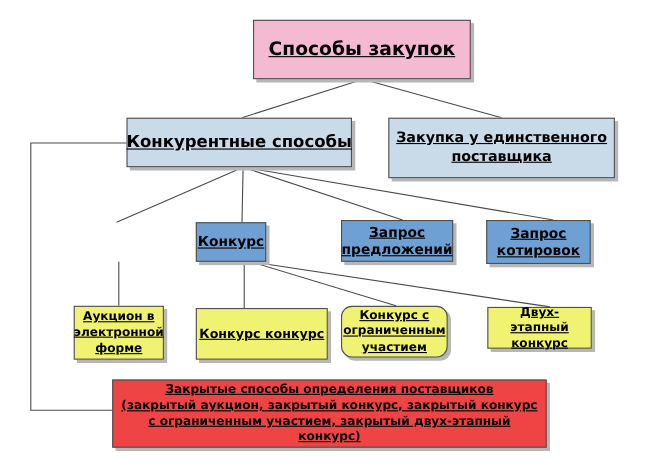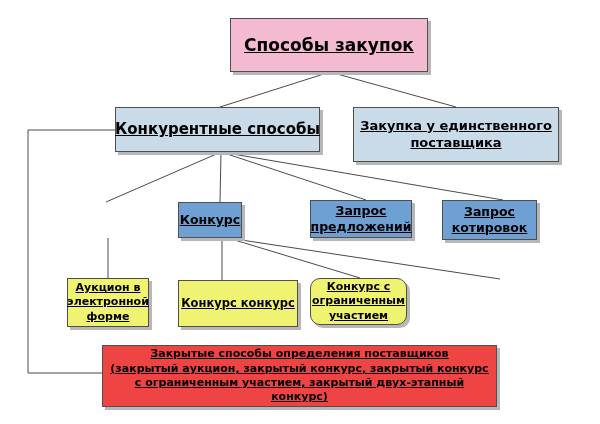--- a/index.html
+++ b/index.html
@@ -66,18 +66,20 @@
   <div class="node n-eauction" style="background: rgb(240, 242, 113);">Аукцион в
 электронной
 форме</div>
 
   <div class="node n-open" style="background: rgb(240, 242, 113);">Конкурс конкурс</div>
 
   <div class="node n-limited" style="background: rgb(240, 242, 113); border-radius: 10px;">Конкурс с
 ограниченным
 участием</div>
 
+  <div class="node n-twostage" style="background: rgb(240, 242, 113);">Двух-этапный
+конкурс</div>
 
   <div class="node n-closed" style="background: #ef4444;">Закрытые способы определения поставщиков
 (закрытый аукцион, закрытый конкурс, закрытый конкурс
 с ограниченным участием, закрытый двух-этапный конкурс)</div>
 
 </div>
 
 </body></html>

